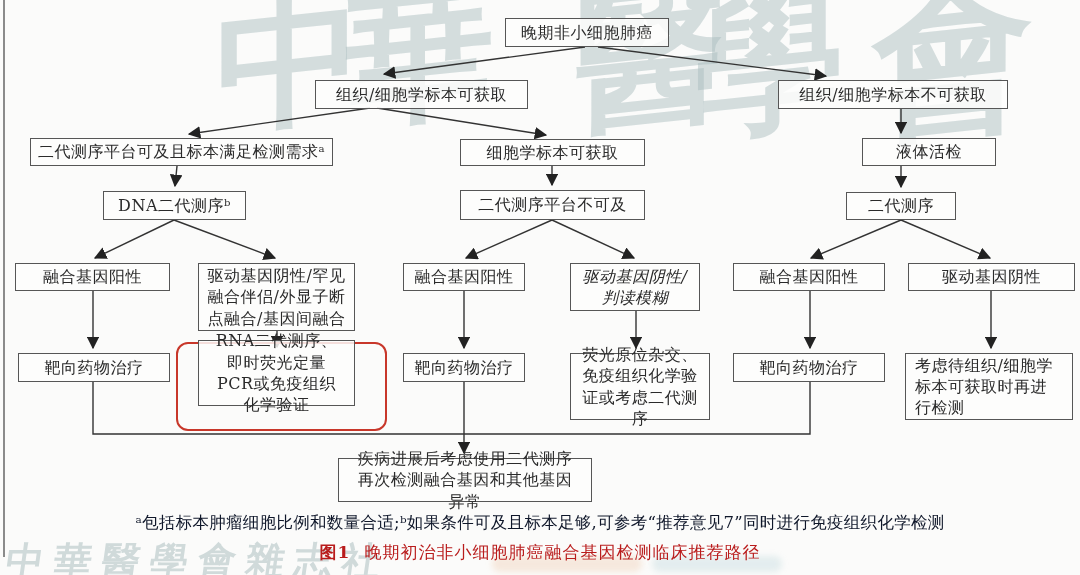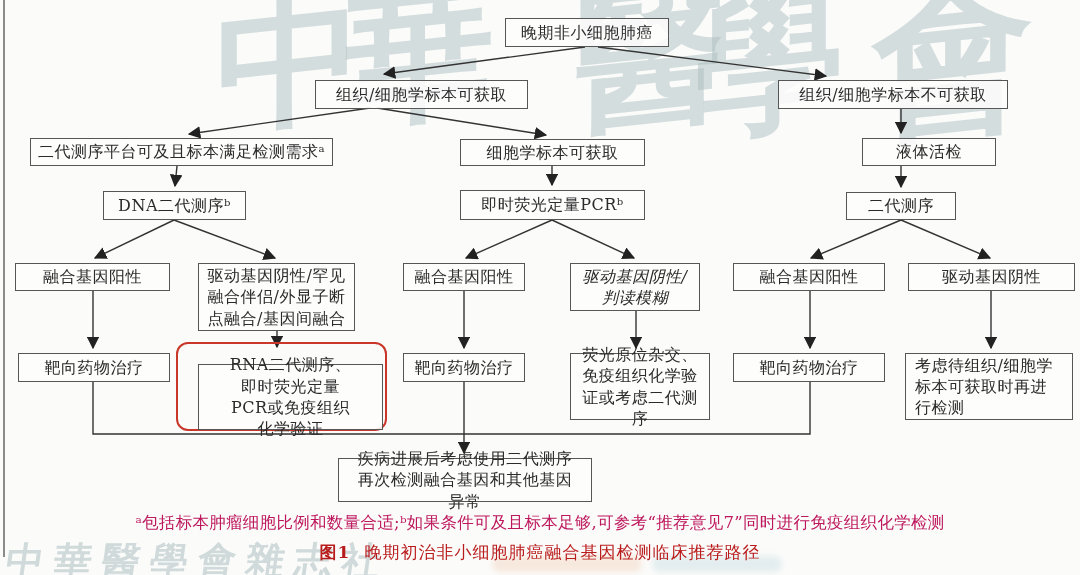--- a/index.html
+++ b/index.html
@@ -32,21 +32,21 @@
     letter-spacing:.5px;
   }
   .node.oneline{white-space:nowrap;}
   .node.leftalign{text-align:left;justify-content:flex-start;}
   .highlight{
     position:absolute;z-index:1;box-sizing:border-box;
     border:2.5px solid #c8372a;border-radius:12px;background:transparent;
   }
   .footnote{
     position:absolute;left:0;top:512px;width:100%;z-index:2;
-    text-align:center;font-size:16.5px;color:#be185d;letter-spacing:.3px;
+    text-align:center;font-size:16.5px;color:#0f172a;letter-spacing:.3px;
   }
   .caption{
     position:absolute;left:0;top:541px;width:100%;z-index:2;
     text-align:center;font-size:17px;color:#b91c1c;letter-spacing:1px;
   }
   .caption .cap-label{font-weight:700;margin-right:14px;}
   .page-edge{position:absolute;left:3px;top:0;width:1.5px;height:557px;background:#8b8b8b;z-index:1;}
 </style>
 </head>
 <body>
@@ -100,30 +100,30 @@
 
   <div class="highlight" style="left:176px;top:342px;width:211px;height:89px;"></div>
 
   <div class="node oneline" style="left:505px;top:18px;width:164px;height:29px;">晚期非小细胞肺癌</div>
   <div class="node oneline" style="left:267px;top:80px;width:213px;height:29px;margin-left:48px;">组织/细胞学标本可获取</div>
   <div class="node oneline" style="left:778px;top:80px;width:230px;height:29px;">组织/细胞学标本不可获取</div>
   <div class="node oneline" style="left:30px;top:138px;width:303px;height:28px;">二代测序平台可及且标本满足检测需求ᵃ</div>
   <div class="node oneline" style="left:460px;top:139px;width:185px;height:27px;">细胞学标本可获取</div>
   <div class="node oneline" style="left:862px;top:138px;width:134px;height:28px;">液体活检</div>
   <div class="node oneline" style="left:103px;top:191px;width:143px;height:29px;">DNA二代测序ᵇ</div>
-  <div class="node oneline" style="left:460px;top:190px;width:185px;height:30px;">即时荧光定量PCRᵇ</div>
+  <div class="node oneline" style="left:460px;top:190px;width:185px;height:30px;">二代测序平台不可及</div>
   <div class="node oneline" style="left:846px;top:192px;width:110px;height:28px;">二代测序</div>
   <div class="node oneline" style="left:15px;top:263px;width:155px;height:28px;">融合基因阳性</div>
   <div class="node" style="left:198px;top:263px;width:157px;height:68px;padding:12px 2px;">驱动基因阴性/罕见融合伴侣/外显子断点融合/基因间融合</div>
   <div class="node oneline" style="left:403px;top:263px;width:122px;height:28px;">融合基因阳性</div>
   <div class="node" style="left:570px;top:263px;width:130px;height:48px;padding:0 7px;font-style:italic;">驱动基因阴性/判读模糊</div>
   <div class="node oneline" style="left:733px;top:263px;width:152px;height:28px;">融合基因阳性</div>
   <div class="node oneline" style="left:908px;top:263px;width:167px;height:28px;">驱动基因阴性</div>
   <div class="node oneline" style="left:18px;top:353px;width:152px;height:29px;">靶向药物治疗</div>
-  <div class="node" style="left:198px;top:364px;width:185px;height:66px;padding:0 27px;">RNA二代测序、即时荧光定量PCR或免疫组织化学验证</div>
+  <div class="node" style="left:198px;top:340px;width:157px;height:66px;padding:0 11px;">RNA二代测序、即时荧光定量PCR或免疫组织化学验证</div>
   <div class="node oneline" style="left:403px;top:353px;width:122px;height:29px;">靶向药物治疗</div>
   <div class="node" style="left:570px;top:353px;width:140px;height:67px;padding:0 5px;">荧光原位杂交、免疫组织化学验证或考虑二代测序</div>
   <div class="node oneline" style="left:733px;top:353px;width:152px;height:29px;">靶向药物治疗</div>
   <div class="node leftalign" style="left:905px;top:353px;width:168px;height:67px;padding:0 9px;">考虑待组织/细胞学标本可获取时再进行检测</div>
   <div class="node" style="left:338px;top:458px;width:254px;height:44px;padding:0 12px;">疾病进展后考虑使用二代测序再次检测融合基因和其他基因异常</div>
 
   <div class="footnote">ᵃ包括标本肿瘤细胞比例和数量合适;ᵇ如果条件可及且标本足够,可参考“推荐意见7”同时进行免疫组织化学检测</div>
   <div class="caption">
     <span class="cap-label">图1</span><span>晚期初治非小细胞肺癌融合基因检测临床推荐路径</span>
   </div>

